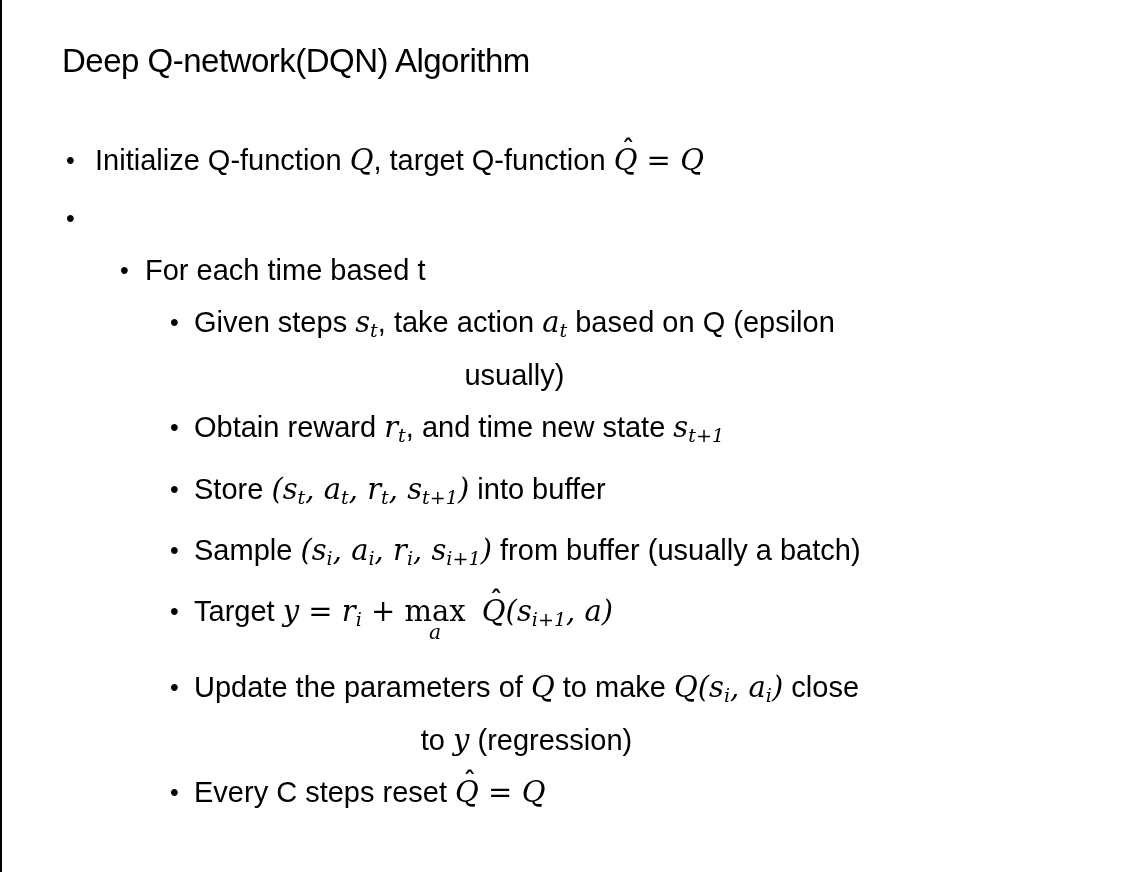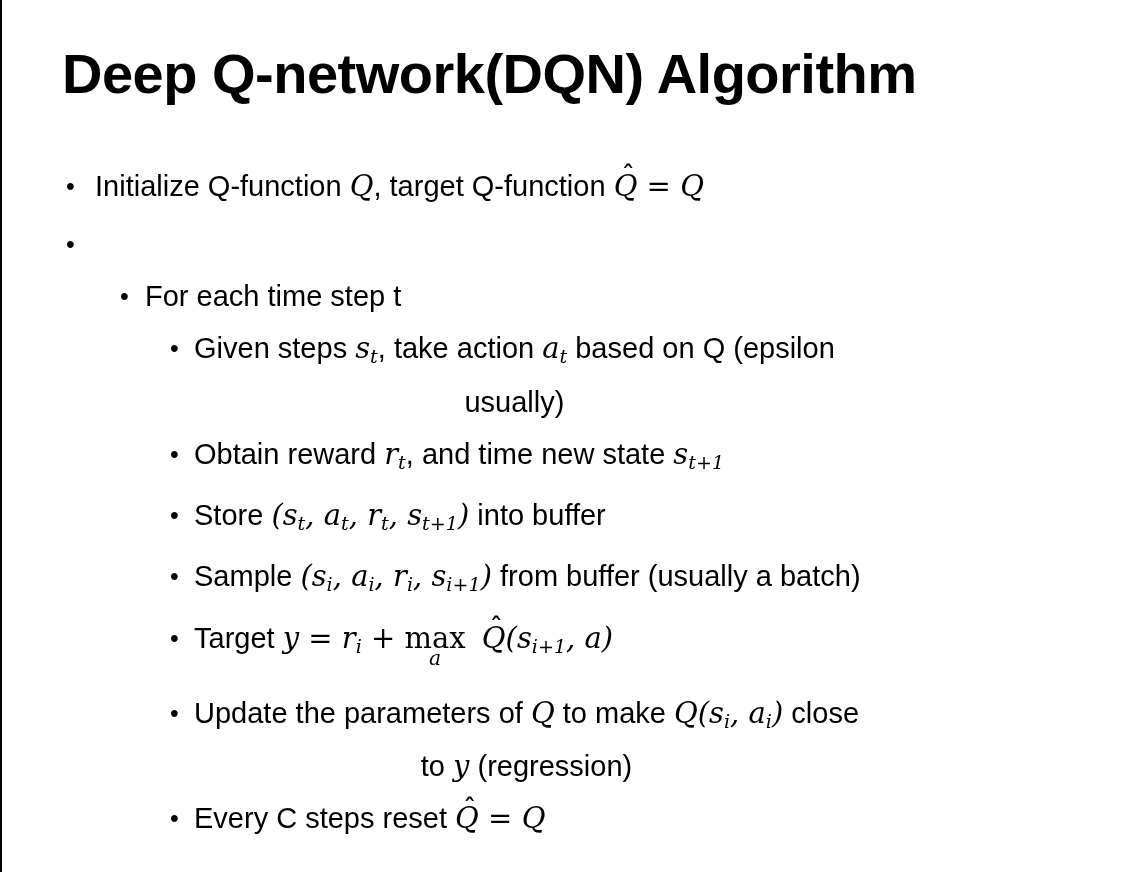--- a/index.html
+++ b/index.html
@@ -8,22 +8,22 @@
     width: 1124px;
     height: 872px;
     background: #ffffff;
     border-left: 2px solid #000000;
     box-sizing: border-box;
     overflow: hidden;
     font-family: "Liberation Sans", sans-serif;
     color: #000000;
   }
   .title {
-    font-size: 56px;
-    font-weight: 700;
+    font-size: 33px;
+    font-weight: 400;
     letter-spacing: -0.5px;
     margin: 42px 40px 0 60px;
     line-height: 1.15;
     color: #000000;
   }
   .bullets { margin-top: 58px; }
   .bullet {
     display: flex;
     align-items: flex-start;
     font-size: 29px;
@@ -82,21 +82,21 @@
   <div class="bullets">
       <div class="bullet level-1">
         <span class="marker">•</span>
         <span class="content"><span>Initialize Q-function </span><span class="m">Q</span><span>, target Q-function </span><span class="mhat"><span class="hat">ˆ</span>Q</span><span class="m"> = </span><span class="m">Q</span></span>
       </div>
       <div class="bullet level-1">
         <span class="marker">•</span>
       </div>
       <div class="bullet level-2">
         <span class="marker">•</span>
-        <span class="content"><span>For each time step t</span></span>
+        <span class="content"><span>For each time based t</span></span>
       </div>
       <div class="bullet level-3">
         <span class="marker">•</span>
         <span class="content"><span>Given steps </span><span class="m">s</span><span class="msub">t</span><span>, take action </span><span class="m">a</span><span class="msub">t</span><span> based on Q (epsilon</span><br><span>usually)</span></span>
       </div>
       <div class="bullet level-3">
         <span class="marker">•</span>
         <span class="content"><span>Obtain reward </span><span class="m">r</span><span class="msub">t</span><span>, and time new state </span><span class="m">s</span><span class="msub">t+1</span></span>
       </div>
       <div class="bullet level-3">

